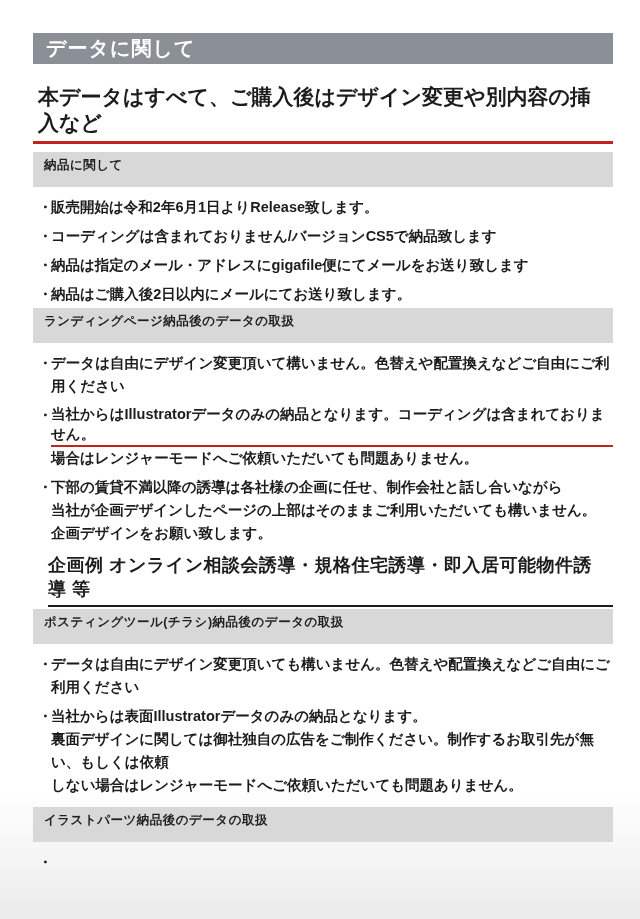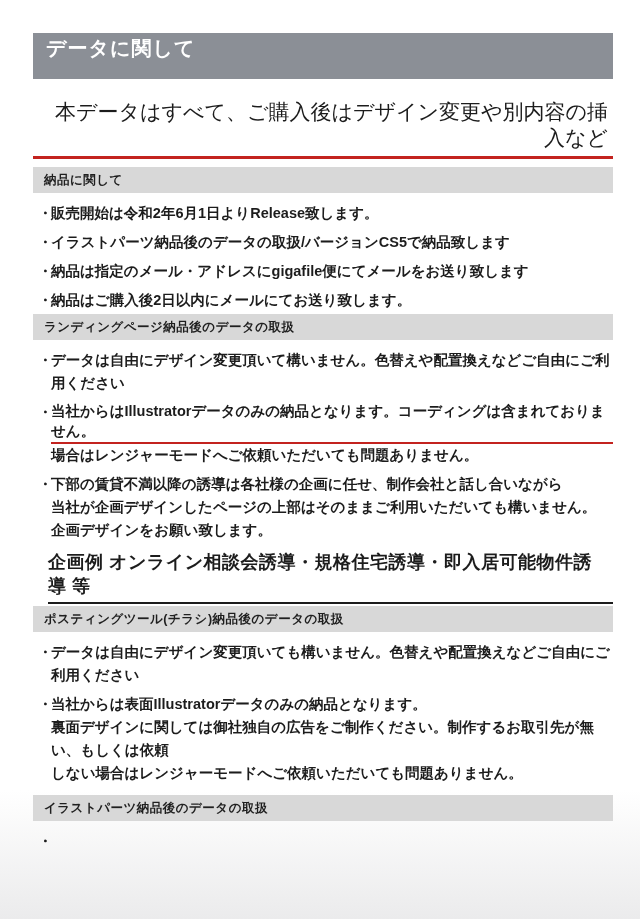--- a/index.html
+++ b/index.html
@@ -13,31 +13,31 @@
   body{
     width:640px;height:919px;overflow:hidden;
     background:linear-gradient(180deg,#ffffff 0%,#ffffff 86%,#ebebec 100%);
     font-family:"Liberation Sans","DejaVu Sans",sans-serif;
     color:var(--text);
     -webkit-font-smoothing:antialiased;
   }
   .page{padding:33px 27px 0 33px;}
 
   .title-bar{
-    height:46px;line-height:31px;background:var(--titlebar-bg);
+    height:31px;line-height:31px;background:var(--titlebar-bg);
     color:#ffffff;font-size:20px;font-weight:bold;padding-left:13px;
     letter-spacing:1px;
   }
 
-  .intro{margin-top:20px;text-align:right;font-size:21px;font-weight:normal;line-height:26px;}
+  .intro{margin-top:20px;text-align:left;font-size:21px;font-weight:bold;line-height:26px;}
   .intro-line + .intro-line{margin-top:9px;}
   .intro-line span{display:inline-block;border-bottom:3px solid var(--red);padding:0 5px 5px 5px;}
 
   .section-header{
-    height:26px;line-height:26px;background:var(--secbar-bg);
+    height:35px;line-height:26px;background:var(--secbar-bg);
     font-size:12.5px;font-weight:bold;color:#1f1f1f;padding-left:11px;
     letter-spacing:.5px;
   }
   #sections > .section{}
   #sections > .section:nth-child(1){margin-top:8px;}
   #sections > .section:nth-child(4){margin-top:8px;}
   #sections > .section:nth-child(5){margin-top:12px;}
 
   .items{padding:9px 0 2px 5px;}
   .item{display:flex;font-size:14.5px;font-weight:bold;line-height:23px;}
@@ -72,21 +72,21 @@
         <div class="items">
           <div class="item">
             <span class="marker">・</span>
             <div class="lines">
               <div class="line"><span>販売開始は令和2年6月1日よりRelease致します。</span></div>
             </div>
           </div>
           <div class="item">
             <span class="marker">・</span>
             <div class="lines">
-              <div class="line"><span>イラストパーツ納品後のデータの取扱/バージョンCS5で納品致します</span></div>
+              <div class="line"><span>コーディングは含まれておりません/バージョンCS5で納品致します</span></div>
             </div>
           </div>
           <div class="item">
             <span class="marker">・</span>
             <div class="lines">
               <div class="line"><span>納品は指定のメール・アドレスにgigafile便にてメールをお送り致します</span></div>
             </div>
           </div>
           <div class="item">
             <span class="marker">・</span>

